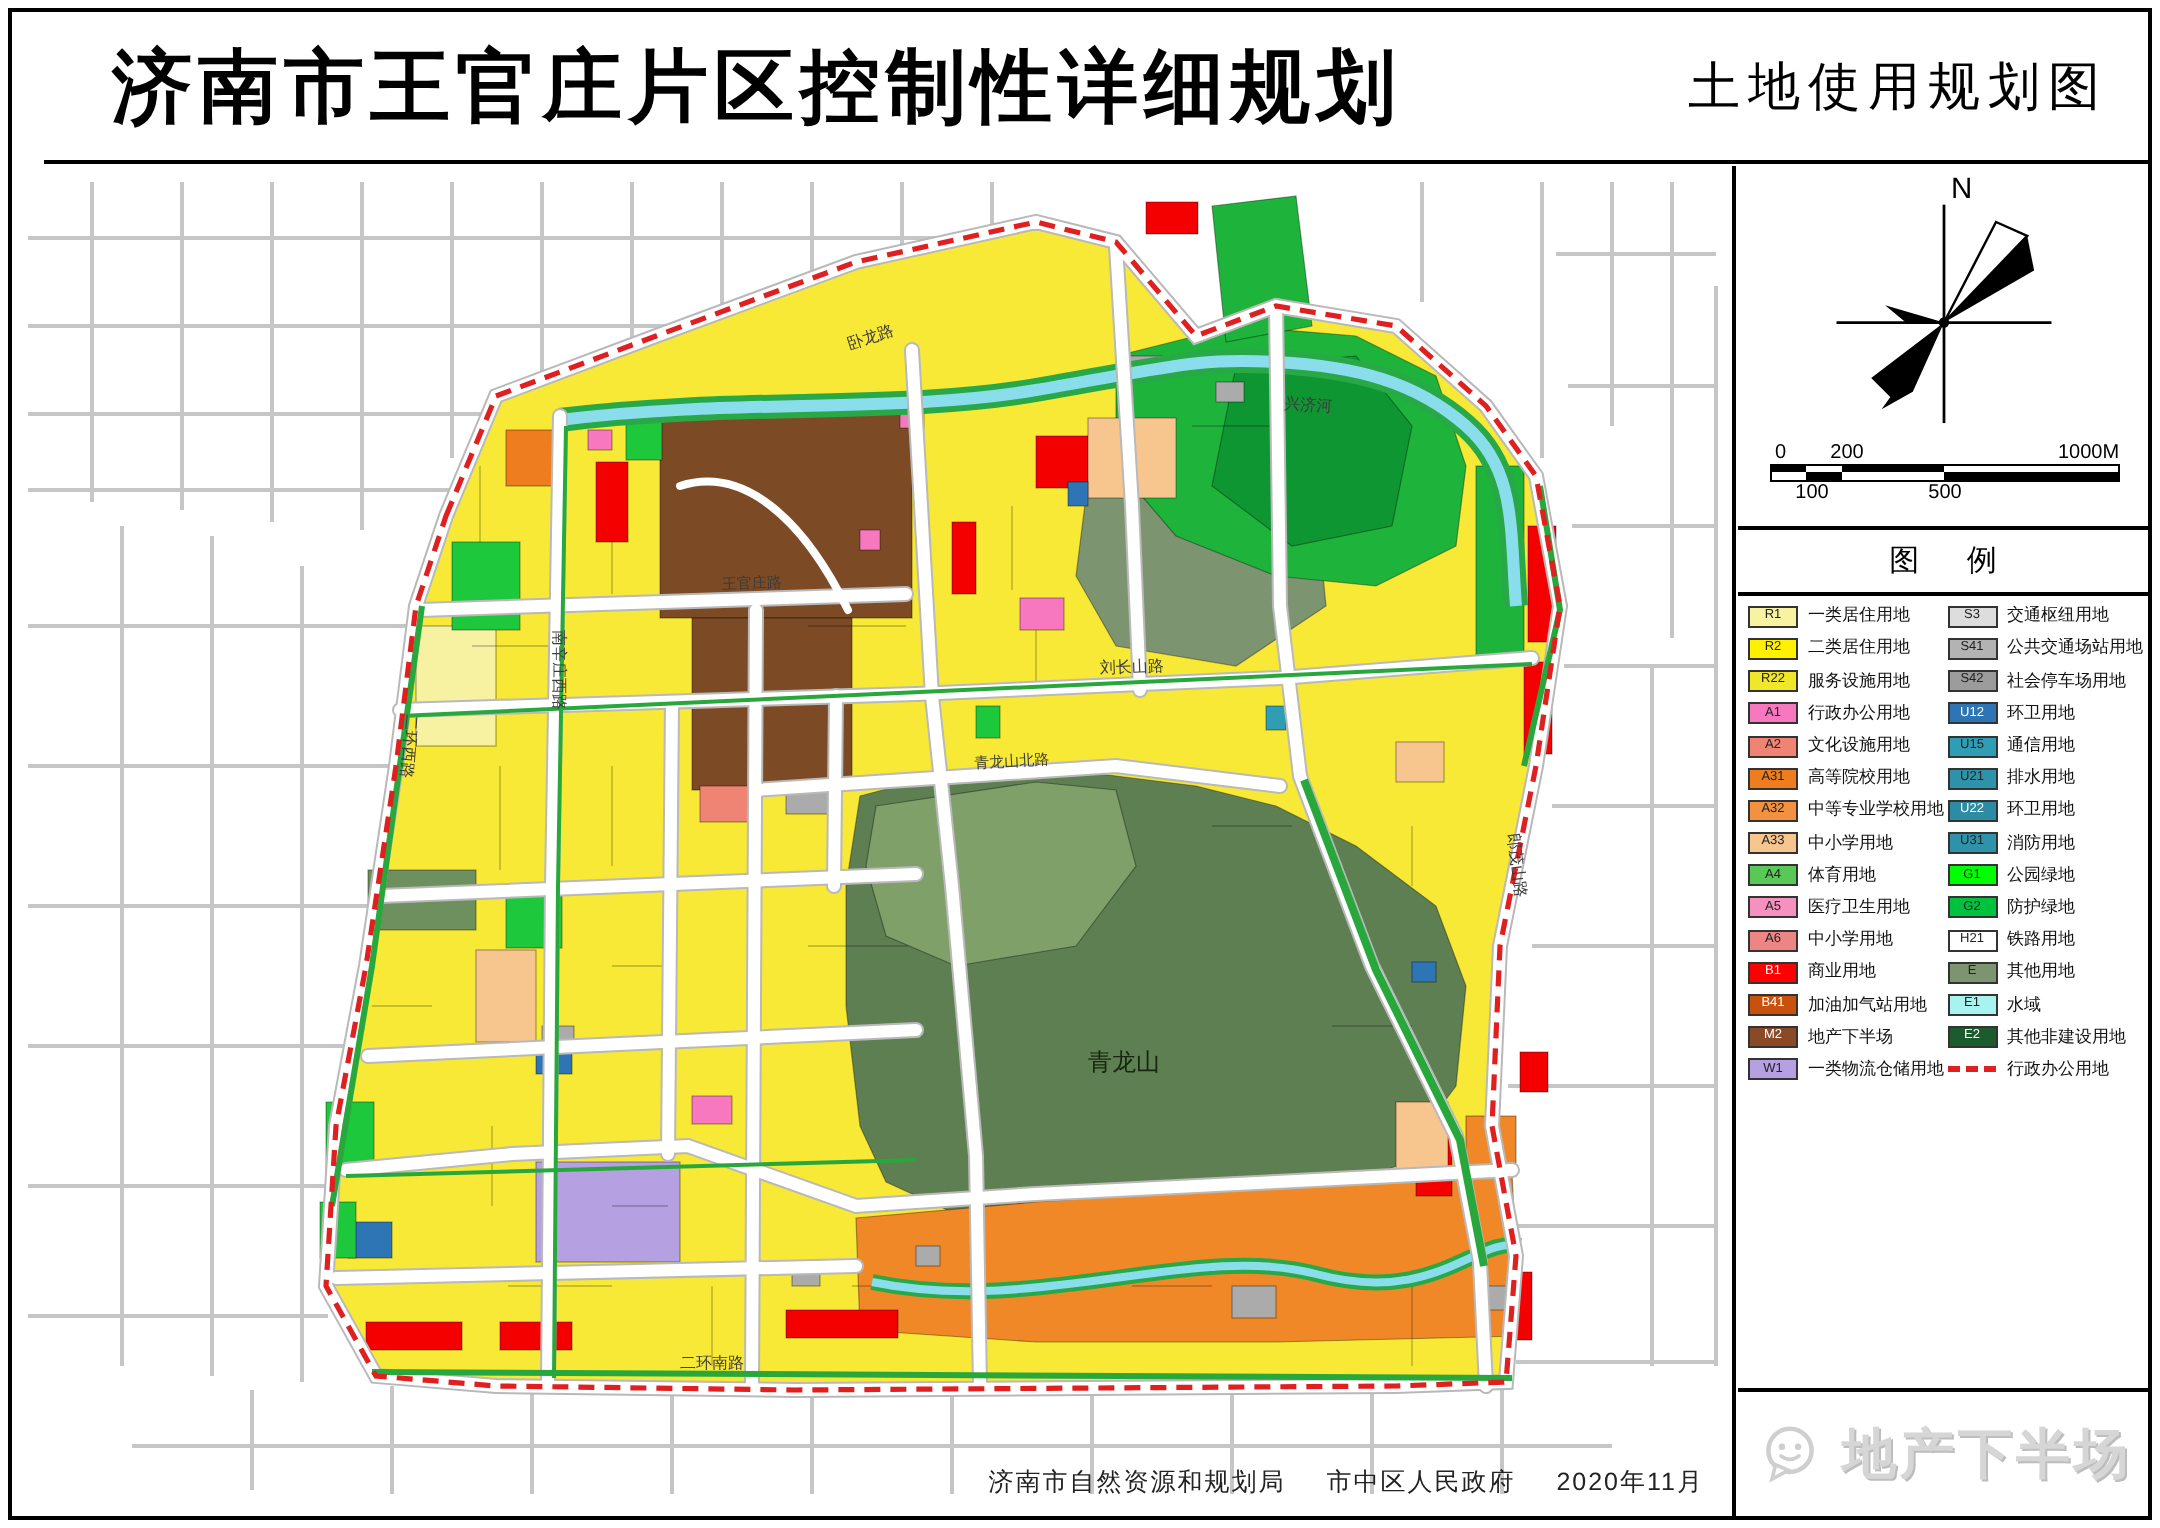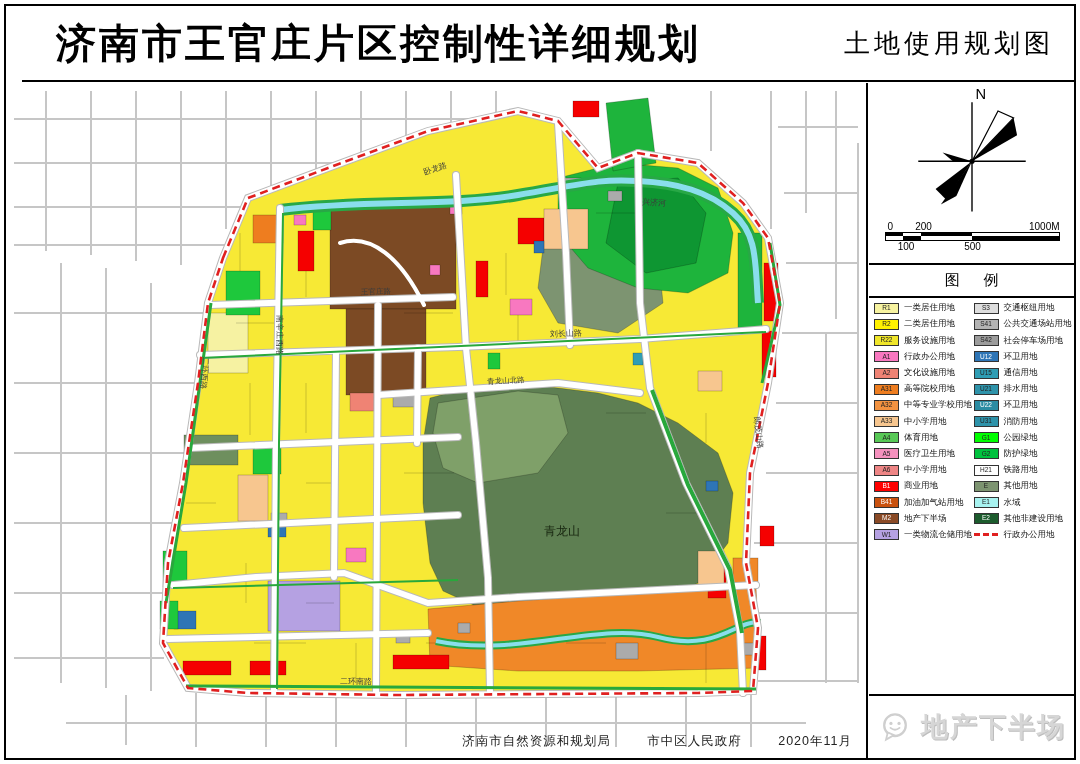--- a/index.html
+++ b/index.html
@@ -5,21 +5,21 @@
   html,body{margin:0;padding:0;background:#fff;}
   .page{position:relative;width:1080px;height:764px;background:#fff;overflow:hidden;
         font-family:"Liberation Sans","DejaVu Sans",sans-serif;color:#000;}
   .outer{position:absolute;left:4px;top:4px;right:4px;bottom:4px;border:2.5px solid #000;}
   .titlebar{position:absolute;left:16px;top:0;right:0;height:74px;border-bottom:2.5px solid #000;
             display:flex;align-items:center;justify-content:space-between;background:#fff;}
   .title{font-size:40px;font-weight:bold;letter-spacing:3px;margin-left:34px;white-space:nowrap;}
   .subtitle{font-size:26px;font-weight:500;letter-spacing:4px;margin-right:20px;white-space:nowrap;font-family:Liberation Serif, serif;}
   .maparea{position:absolute;left:0;top:76.5px;width:860px;bottom:0;border-right:2.5px solid #000;background:#fff;}
   .attribution{position:absolute;right:14px;bottom:8px;font-size:12.5px;color:#222;letter-spacing:1px;}
-  .attribution span{margin-left:32px;}
+  .attribution span{margin-left:16px;}
   .panel{position:absolute;left:863px;top:76.5px;right:0;bottom:0;background:#fff;}
   .compassbox{position:absolute;left:0;right:0;top:2px;height:132px;display:flex;justify-content:center;}
   .scalebox{position:absolute;left:16px;right:14px;top:138px;height:38px;font-size:10px;}
   .scale-top,.scale-bottom{position:relative;height:11px;}
   .scale-top span,.scale-bottom span{position:absolute;transform:translateX(-50%);white-space:nowrap;}
   .bar{position:relative;height:9px;border:1px solid #000;box-sizing:border-box;}
   .bar .r{position:absolute;left:0;right:0;height:50%;display:flex;}
   .bar .r.b{top:50%;}
   .bar i{display:block;height:100%;}
   .legend-head{position:absolute;left:0;right:0;top:180px;border-top:2px solid #000;border-bottom:2px solid #000;

